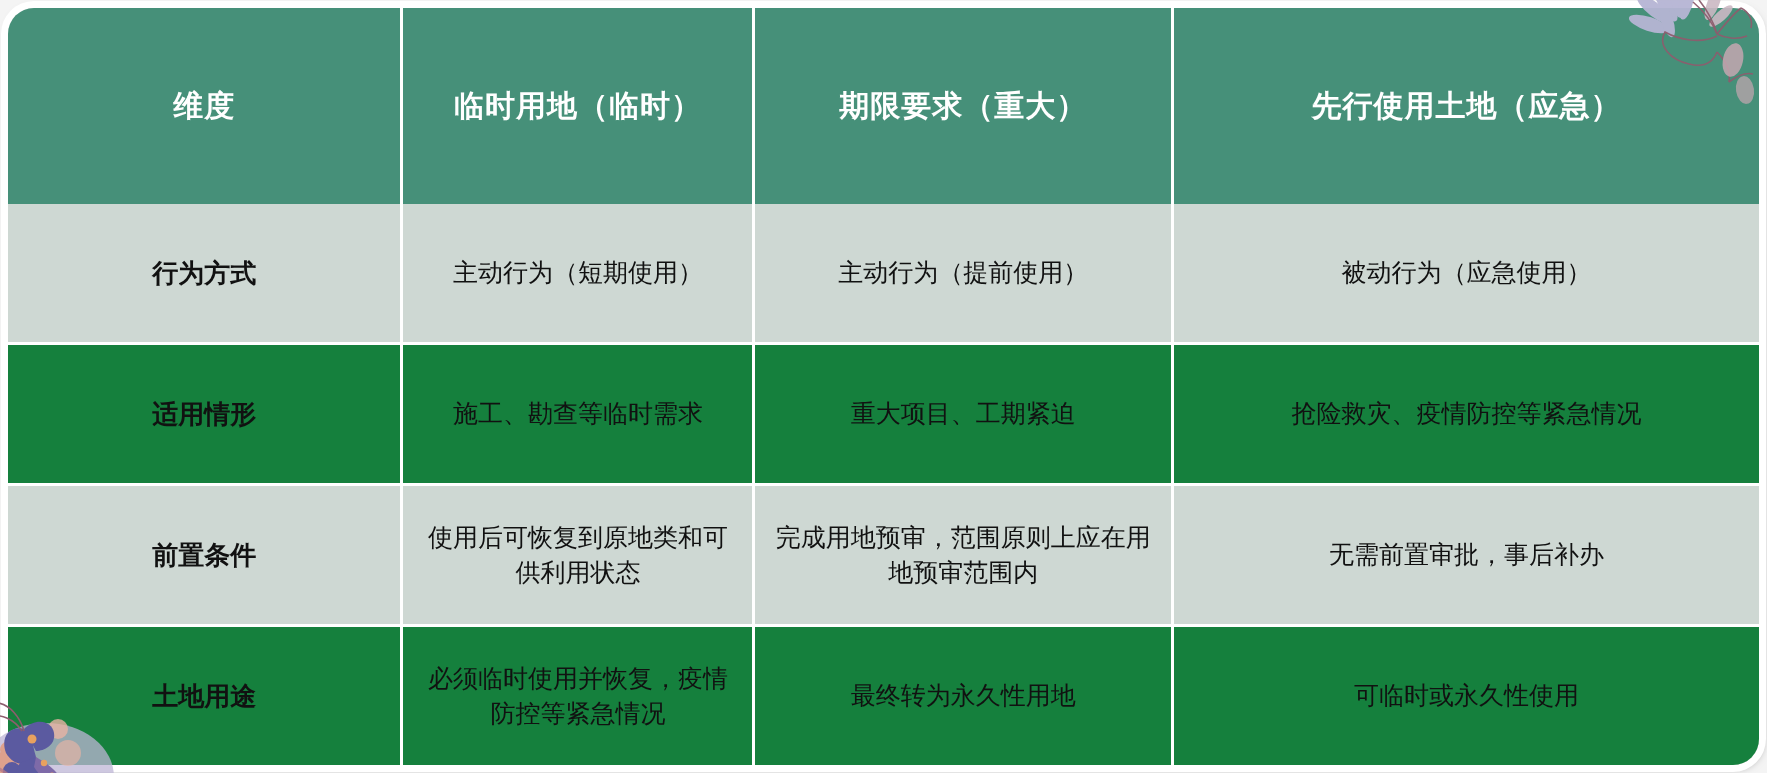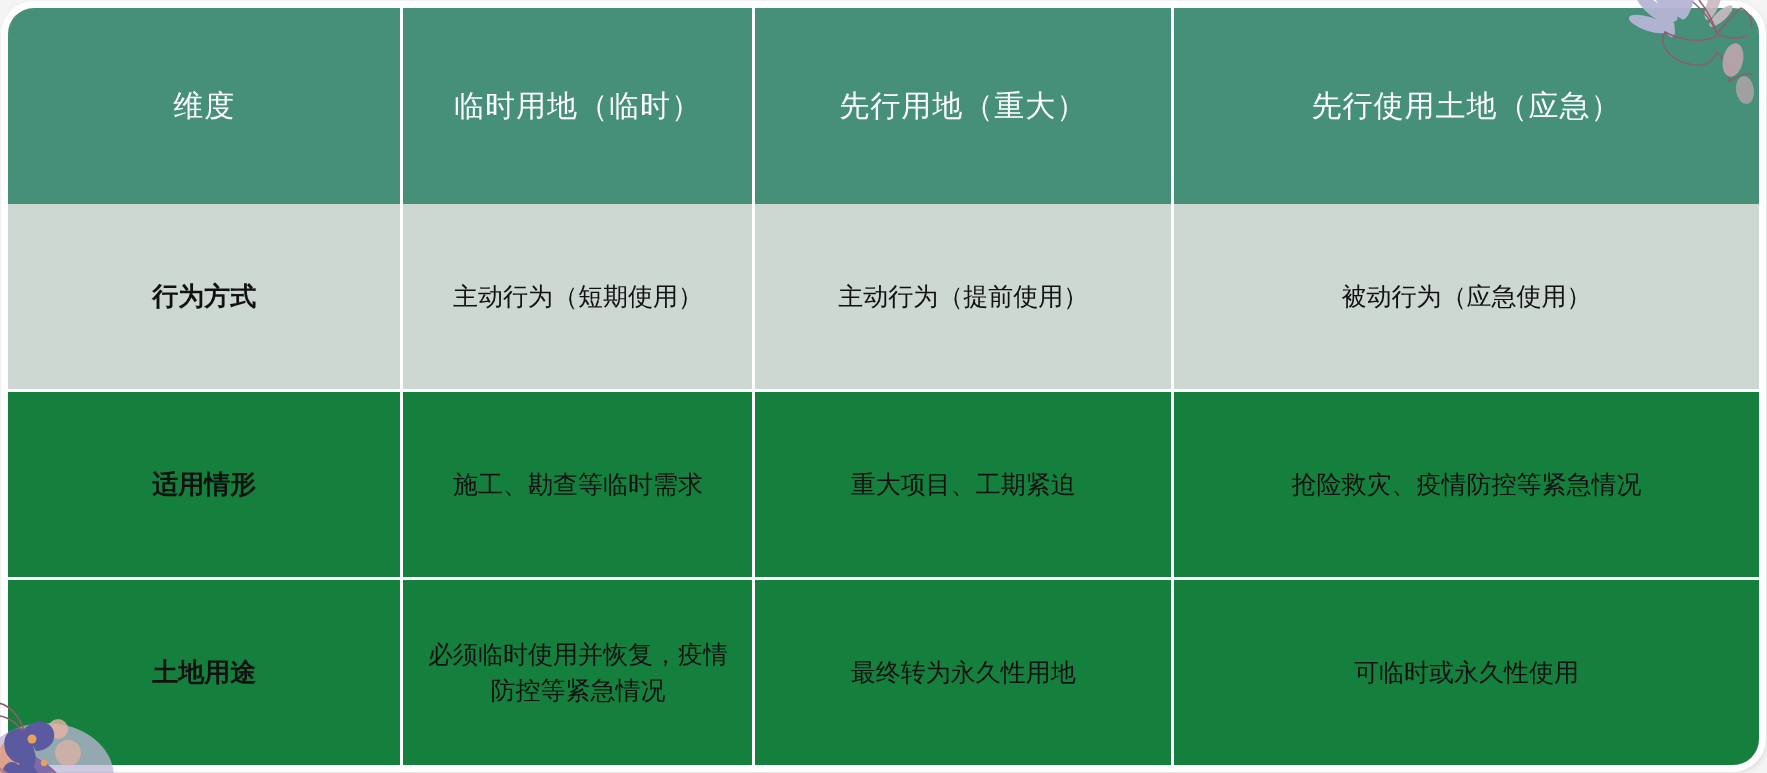--- a/index.html
+++ b/index.html
@@ -46,21 +46,21 @@
 
   table.cmp col.c1 { width: 22.5%; }
   table.cmp col.c2 { width: 20.1%; }
   table.cmp col.c3 { width: 23.9%; }
   table.cmp col.c4 { width: 33.5%; }
 
   thead th {
     background: #469079;
     color: #ffffff;
     font-size: 30px;
-    font-weight: normal;
+    font-weight: bold;
     height: 196px;
     text-align: center;
     vertical-align: middle;
     border-right: 3px solid #ffffff;
     letter-spacing: 1px;
     padding: 0 10px;
   }
   thead th:last-child { border-right: none; margin-top: 24px; }
   thead th .hl { color: #ffffff; }
 
@@ -161,40 +161,46 @@
     </colgroup>
     <thead>
       <tr>
         <th>
           <span>维度</span><span class="hl"></span>
         </th>
         <th>
           <span>临时用地</span><span class="hl">（临时）</span>
         </th>
         <th>
-          <span>先行用地</span><span class="hl">（重大）</span>
+          <span>期限要求</span><span class="hl">（重大）</span>
         </th>
         <th>
           <span>先行使用土地</span><span class="hl">（应急）</span>
         </th>
       </tr>
     </thead>
     <tbody>
       <tr class="odd">
         <td class="dim">行为方式</td>
         <td>主动行为（短期使用）</td>
         <td>主动行为（提前使用）</td>
         <td>被动行为（应急使用）</td>
       </tr>
       <tr class="even">
         <td class="dim">适用情形</td>
         <td>施工、勘查等临时需求</td>
         <td>重大项目、工期紧迫</td>
         <td>抢险救灾、疫情防控等紧急情况</td>
       </tr>
+      <tr class="odd">
+        <td class="dim">前置条件</td>
+        <td>使用后可恢复到原地类和可供利用状态</td>
+        <td>完成用地预审，范围原则上应在用地预审范围内</td>
+        <td>无需前置审批，事后补办</td>
+      </tr>
       <tr class="even">
         <td class="dim">土地用途</td>
         <td>必须临时使用并恢复，疫情防控等紧急情况</td>
         <td>最终转为永久性用地</td>
         <td>可临时或永久性使用</td>
       </tr>
     </tbody>
   </table>
 </div>
 

